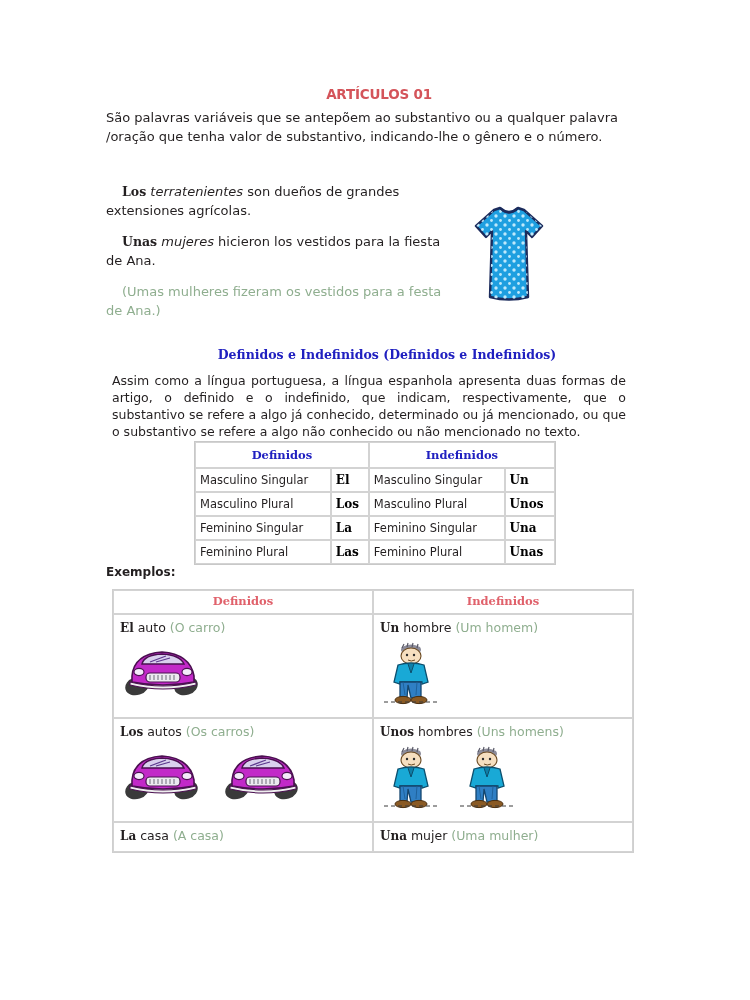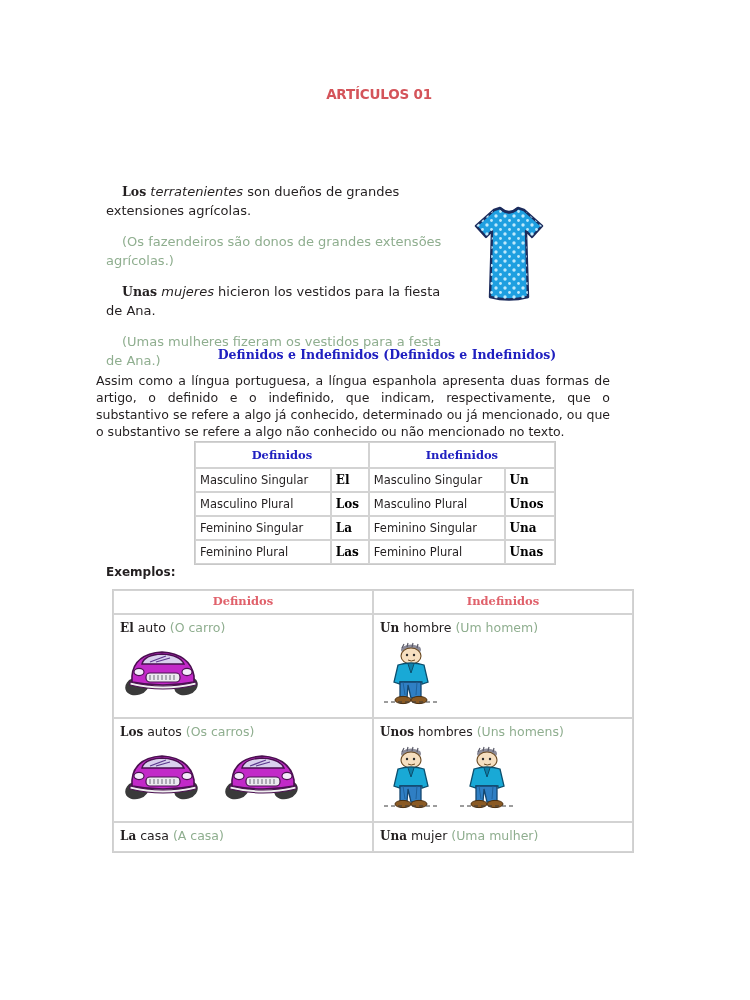--- a/index.html
+++ b/index.html
@@ -92,21 +92,21 @@
     font-family: "DejaVu Serif", serif;
     font-weight: bold;
     font-size: 12.5px;
     color: #2020c0;
     padding-left: 12px;
   }
 
   
   .body-par {
     position: absolute;
-    left: 96px;
+    left: 112px;
     top: 372px;
     width: 514px;
     font-size: 12.5px;
     line-height: 17px;
     color: #231f20;
     text-align: justify;
   }
 
   
   .art-table-wrap {
@@ -217,26 +217,26 @@
     align-items: flex-end;
   }
 </style>
 </head>
 <body>
 
 <div class="page">
 
   <div class="doc-title">ARTÍCULOS 01</div>
 
+  <div class="intro">São palavras variáveis que se antepõem ao substantivo ou a qualquer palavra /oração que tenha valor de substantivo, indicando-lhe o gênero e o número.</div>
 
   <div class="ex-block">
 
     <p class="ex-line"><span class="art">Los</span><span> </span><span class="ital">terratenientes</span><span> son dueños de grandes extensiones agrícolas.</span></p>
 
-    <p class="ex-line pt">(Os fazendeiros são donos de grandes extensões agrícolas.)</p>
 
     <p class="ex-line"><span class="art">Unas</span><span> </span><span class="ital">mujeres</span><span> hicieron los vestidos para la fiesta de Ana.</span></p>
 
     <p class="ex-line pt">(Umas mulheres fizeram os vestidos para a festa de Ana.)</p>
   </div>
 
   <div class="dress-wrap">
     <svg width="86" height="100" viewBox="0 0 86 100" xmlns="http://www.w3.org/2000/svg">
       <defs>
         <pattern id="dots" x="0" y="0" width="9" height="9" patternUnits="userSpaceOnUse">

